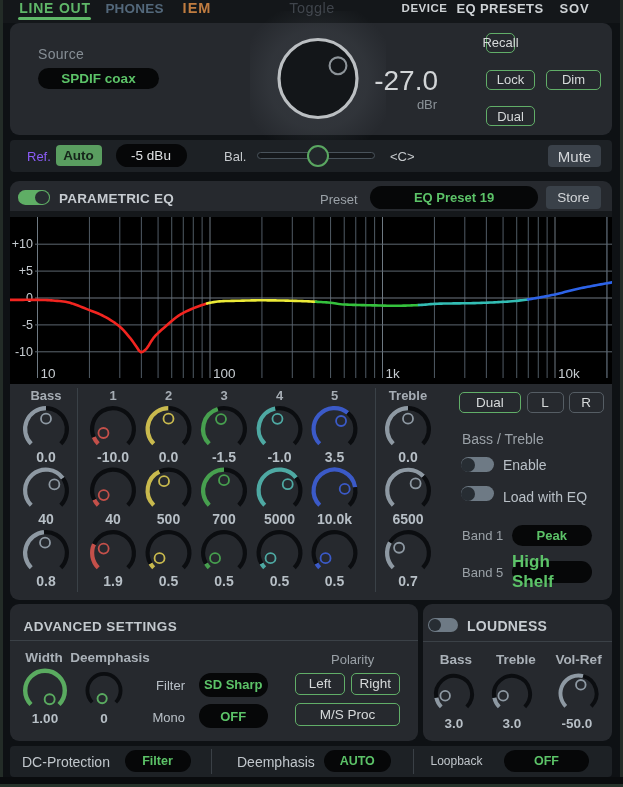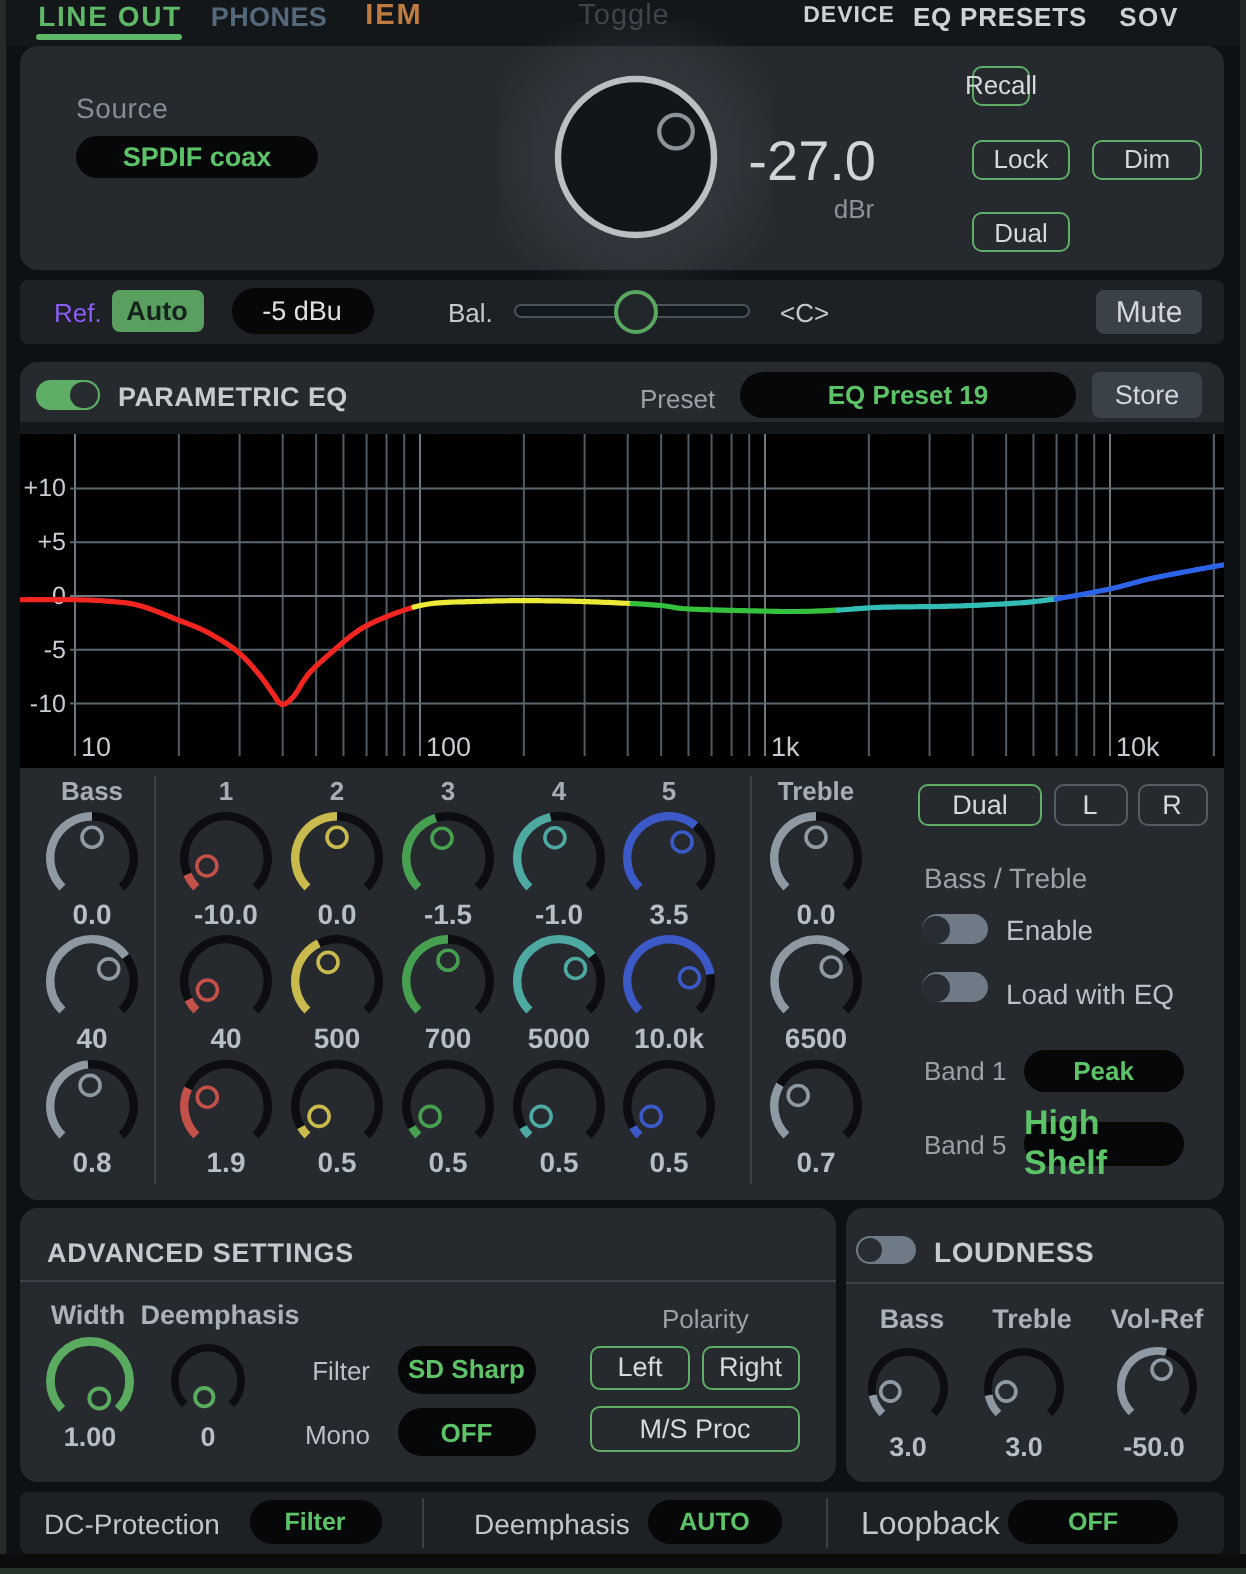--- a/index.html
+++ b/index.html
@@ -267,13 +267,13 @@
 <div class="val" style="left:424px;top:715.5px;width:60px">3.0</div>
 <div class="val" style="left:482px;top:715.5px;width:60px">3.0</div>
 <div class="val" style="left:547px;top:715.5px;width:60px">-50.0</div>
 <div class="abs" style="left:10px;top:746px;width:602px;height:31px;background:#1d2125;border-radius:4px"></div>
 <div class="abs" style="left:22px;top:753.5px;color:#c0c6cb;font-size:14px">DC-Protection</div>
 <div class="pill" style="left:124.5px;top:749.5px;width:66px;height:22px;font-size:12.5px">Filter</div>
 <div class="abs" style="left:211px;top:749px;width:1px;height:25px;background:#3a4046"></div>
 <div class="abs" style="left:237px;top:753.5px;color:#c0c6cb;font-size:14px">Deemphasis</div>
 <div class="pill" style="left:324px;top:749.5px;width:66.5px;height:22px;font-size:12.5px">AUTO</div>
 <div class="abs" style="left:413px;top:749px;width:1px;height:25px;background:#3a4046"></div>
-<div class="abs" style="left:430.5px;top:753.5px;color:#c0c6cb;font-size:16px">Loopback</div>
+<div class="abs" style="left:430.5px;top:753.5px;color:#c0c6cb;font-size:12px">Loopback</div>
 <div class="pill" style="left:504px;top:749.5px;width:85px;height:22px;font-size:12.5px">OFF</div>
 </body></html>

